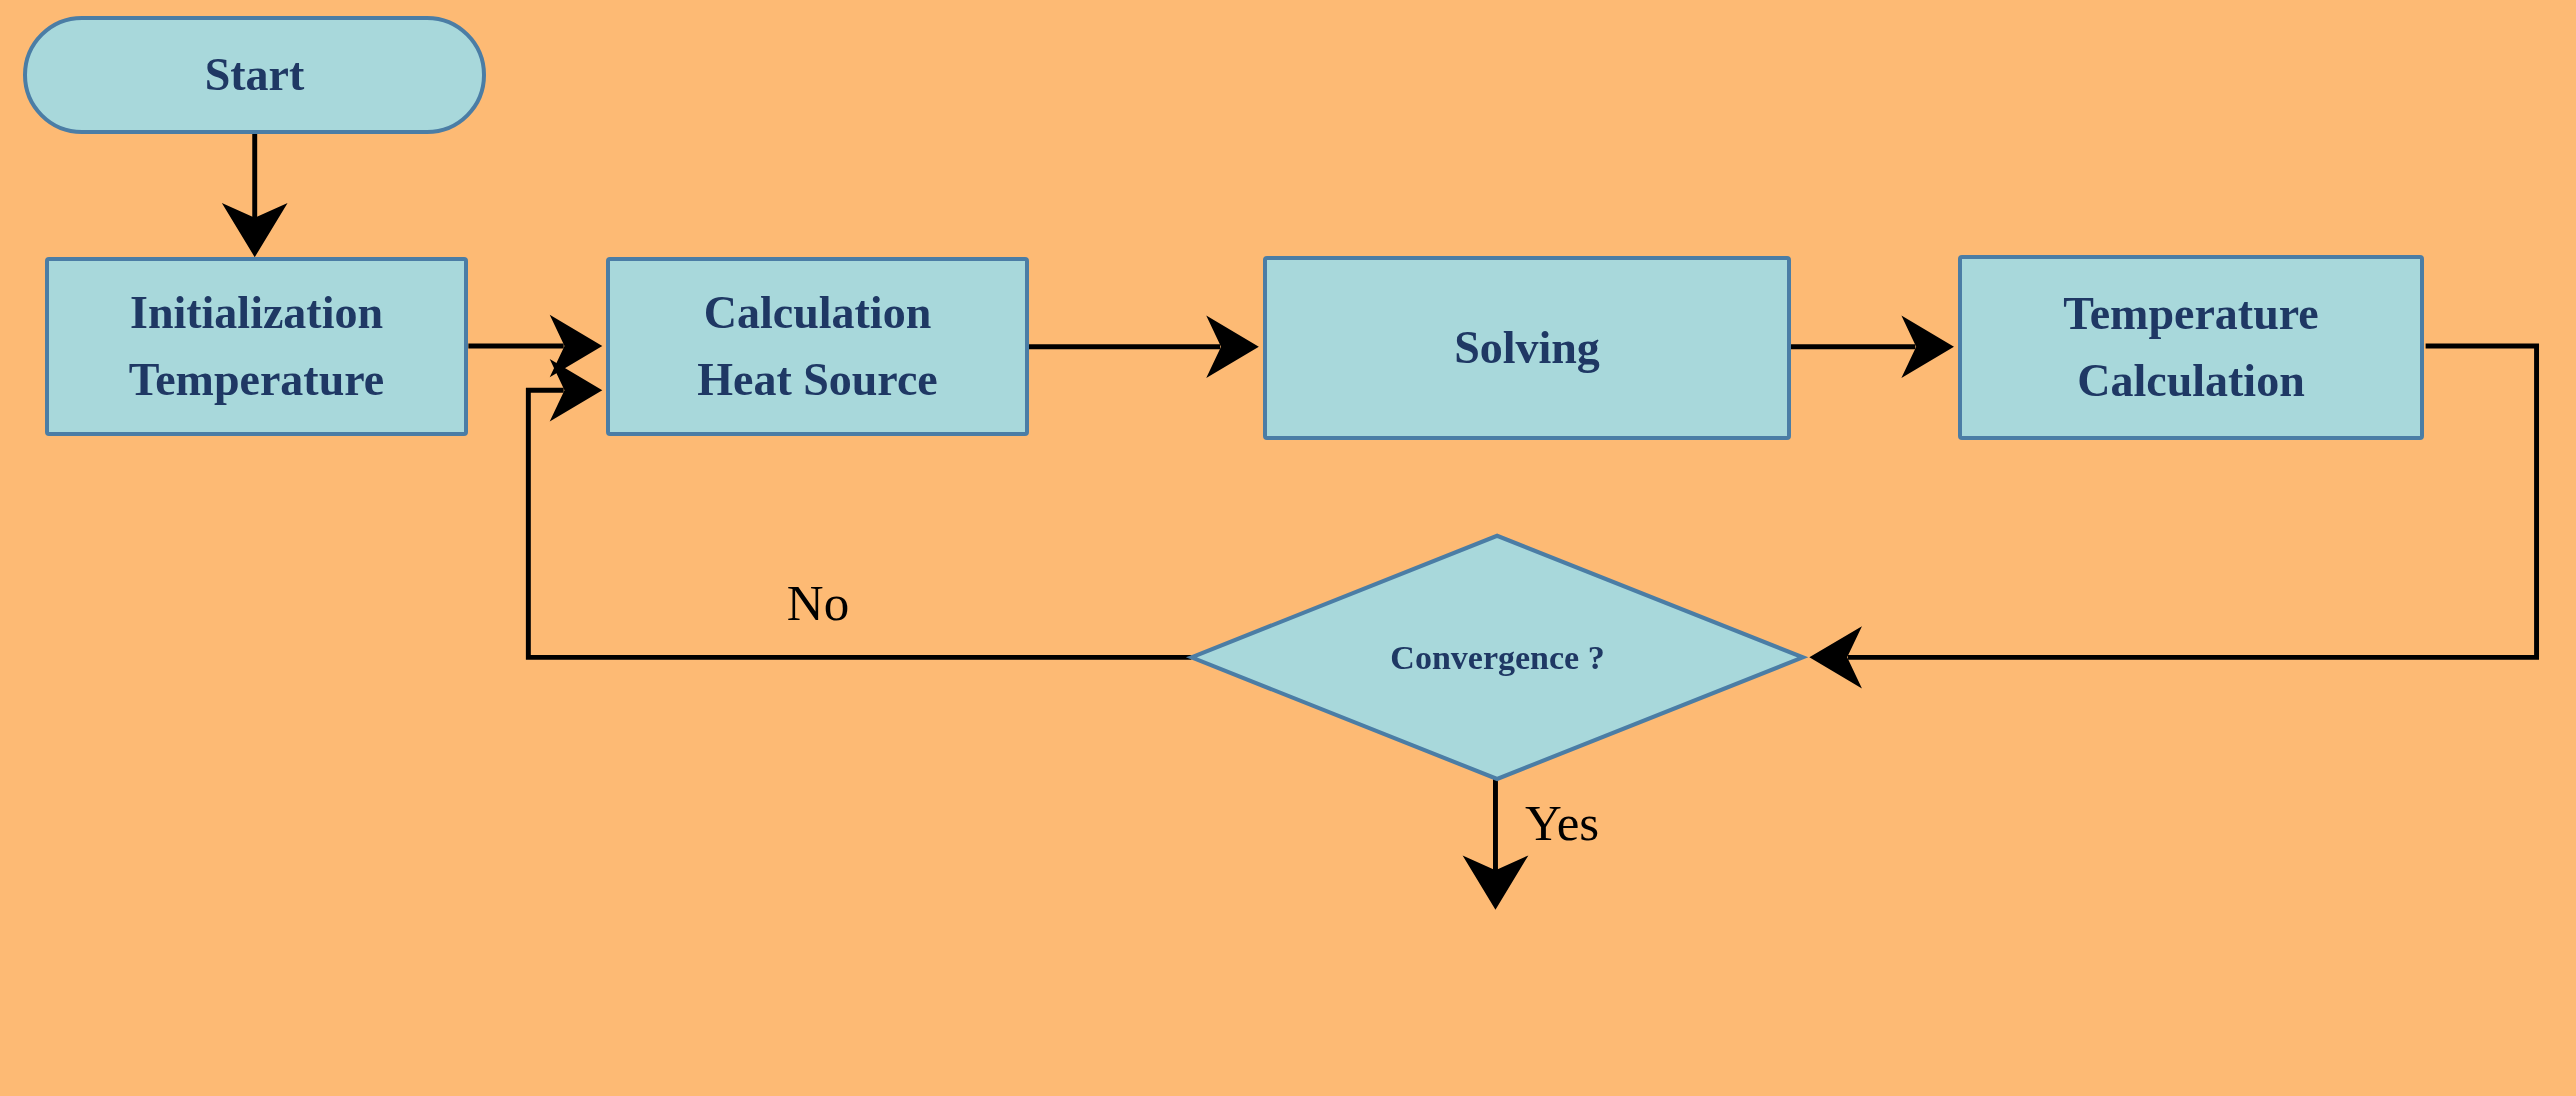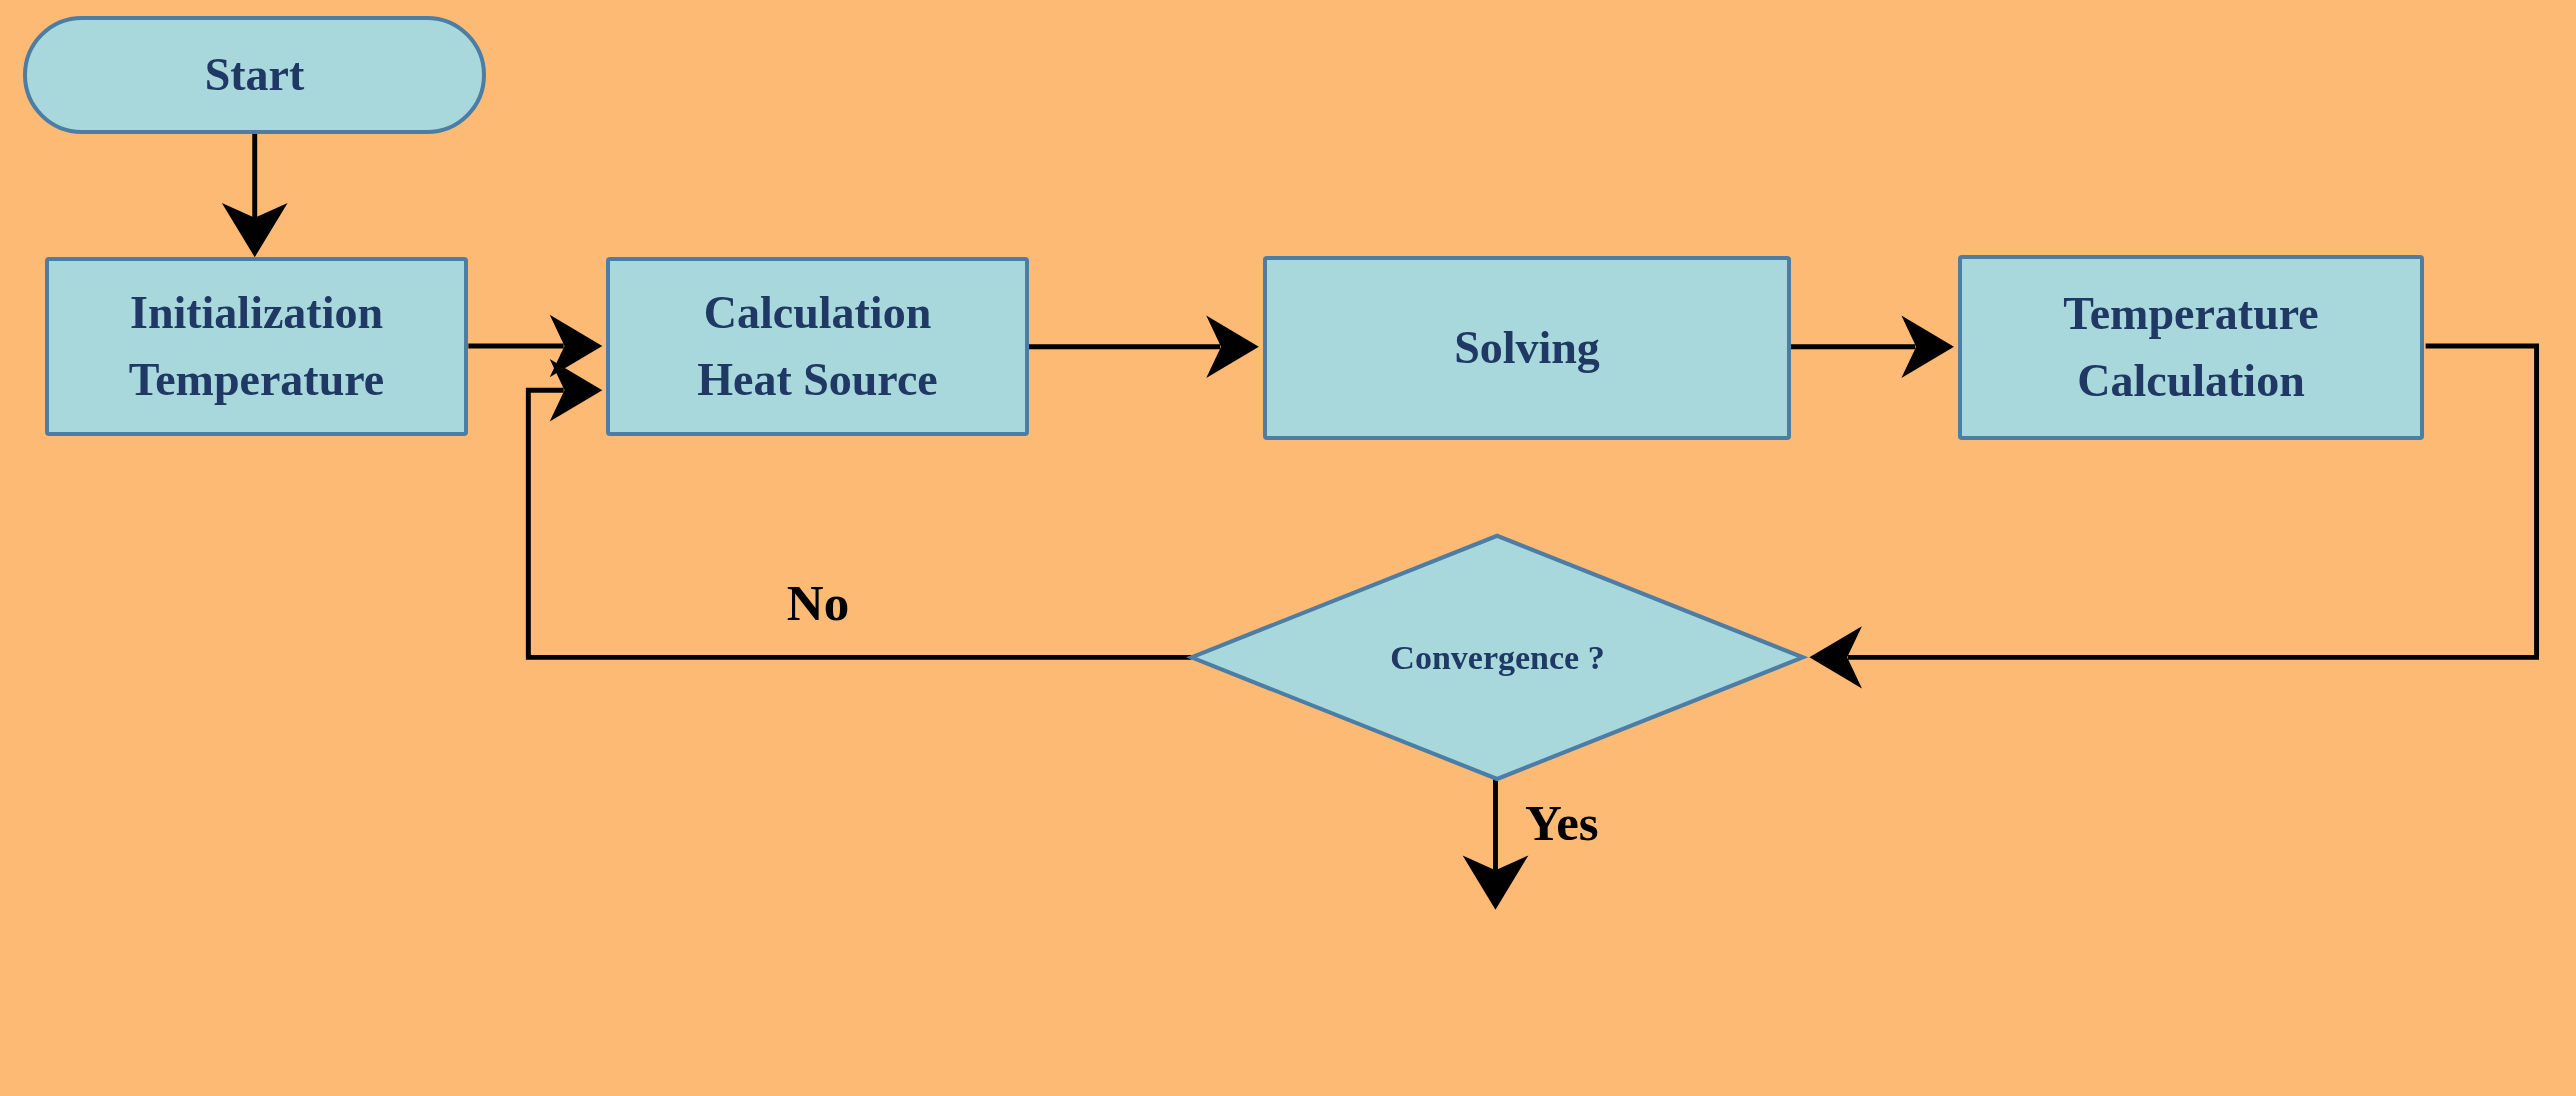--- a/index.html
+++ b/index.html
@@ -45,21 +45,21 @@
     font-weight: bold;
     font-size: 34px;
     line-height: 69px;
     text-align: center;
   }
 
   .edge-label {
     position: absolute;
     color: #000000;
     font-size: 51px;
-    font-weight: 700;
+    font-weight: 400;
     line-height: 1.1;
   }
   .edge-label-no  { left: 740px;  top: 575px; width: 156px; text-align: center; }
   .edge-label-yes { left: 1525px; top: 795px; }
 </style>
 </head>
 <body>
 
 <div class="canvas">
 

